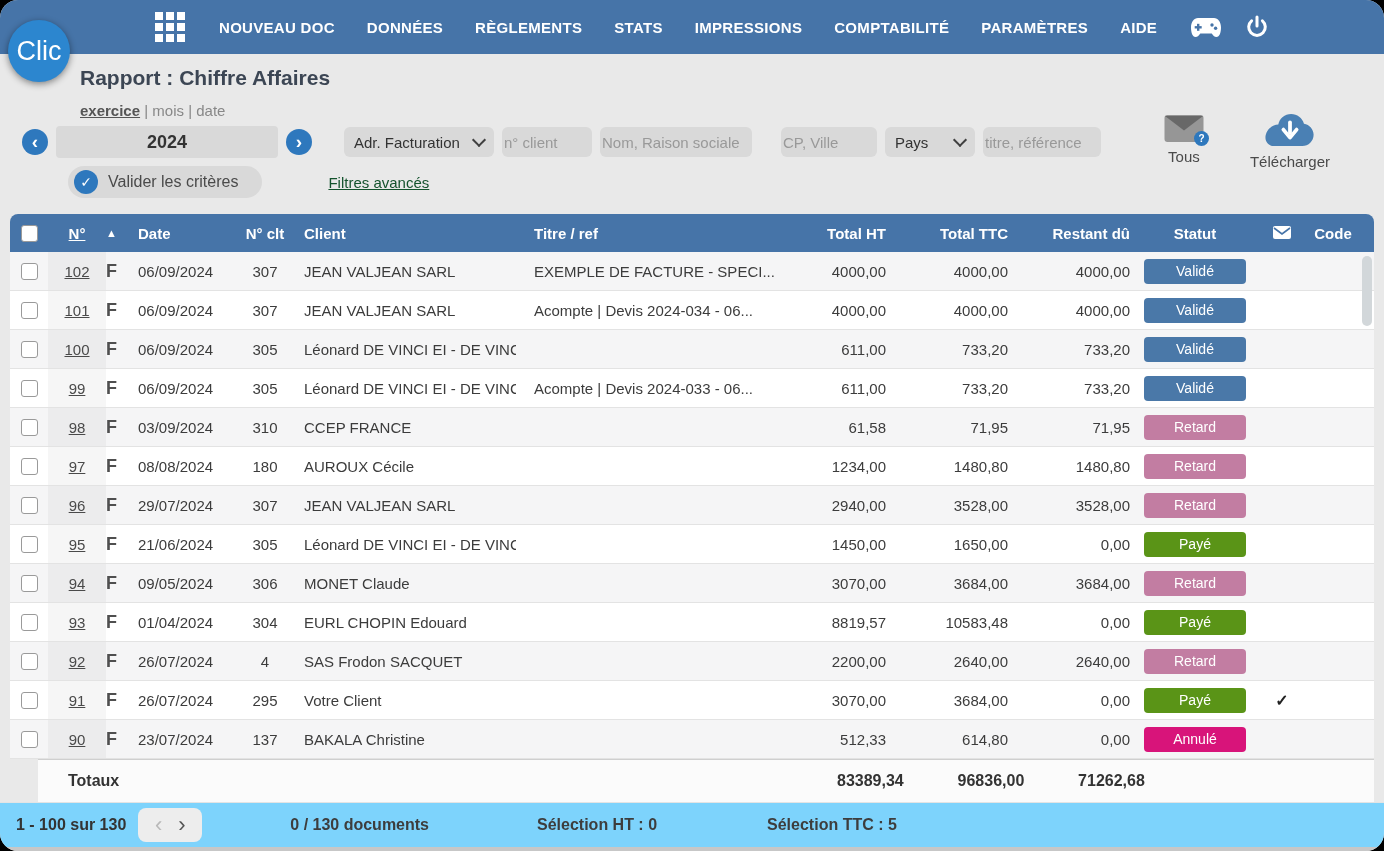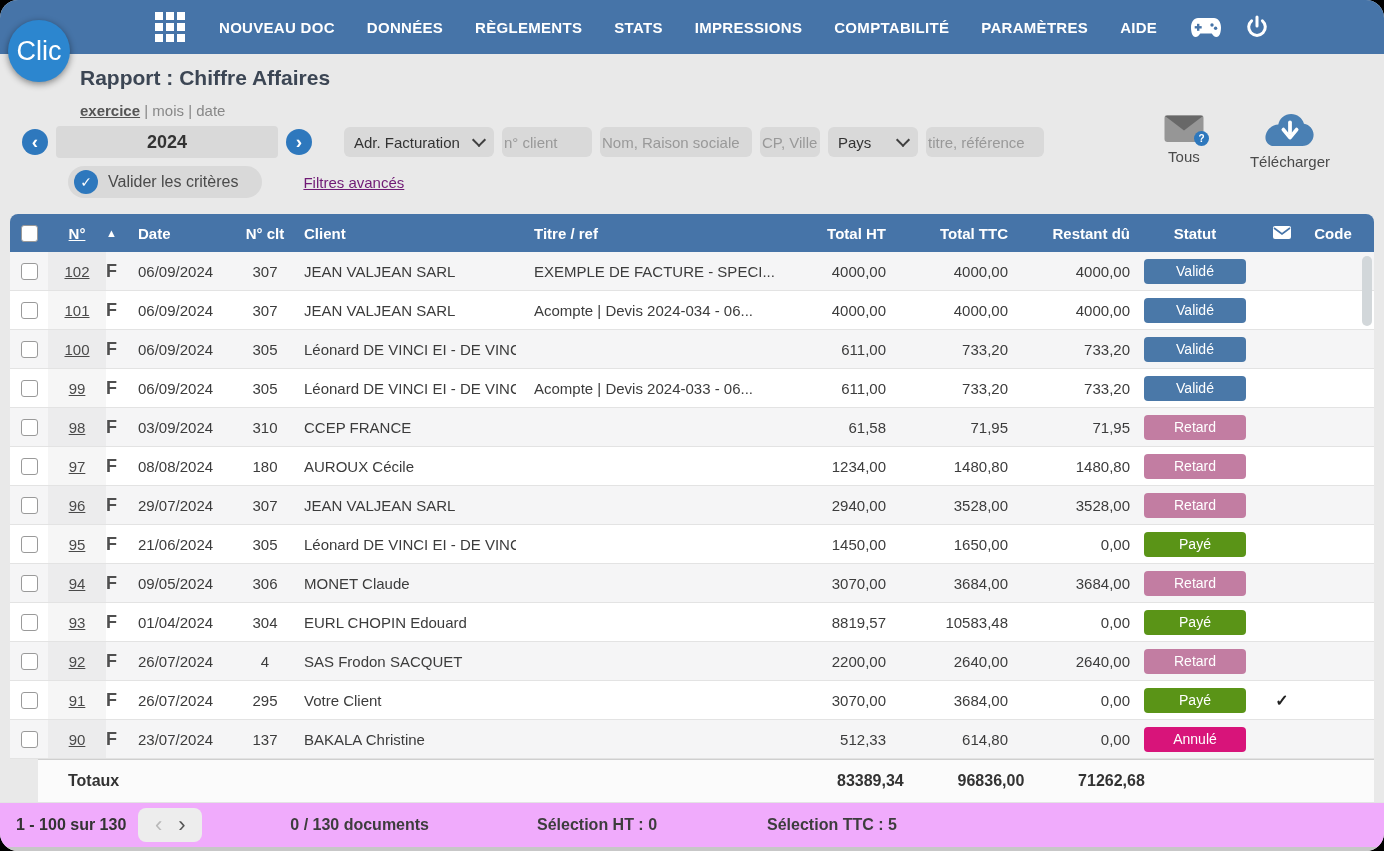--- a/index.html
+++ b/index.html
@@ -26,21 +26,21 @@
   .controls{position:absolute;left:12px;top:32px;display:flex;align-items:center;gap:8px;}
   .circle-btn{width:26px;height:26px;border-radius:50%;background:#2e78bd;color:#fff;display:flex;align-items:center;justify-content:center;font-size:19px;font-weight:700;line-height:1;cursor:pointer;flex:0 0 26px;padding-bottom:2px;box-sizing:border-box;}
   .year-input{width:218px;height:30px;background:#d9d9d9;border:none;border-radius:4px;text-align:center;font-size:18px;color:#333;font-weight:600;font-family:"Liberation Sans",sans-serif;outline:none;}
   .flt{height:30px;background:#d9d9d9;border:none;border-radius:6px;padding:0 2px;font-size:15px;color:#333;font-family:"Liberation Sans",sans-serif;outline:none;box-sizing:border-box;}
   .flt::placeholder{color:#999;}
   .sel{display:flex;align-items:center;justify-content:space-between;padding:0 10px;background:#d9d9d9;border-radius:6px;height:30px;font-size:15px;color:#333;cursor:pointer;box-sizing:border-box;}
   .chev{width:8px;height:8px;border-right:2px solid #3f3f3f;border-bottom:2px solid #3f3f3f;transform:rotate(45deg);margin:-4px 0 0 8px;}
   .validate-row{position:absolute;left:58px;top:72px;display:flex;align-items:center;}
   .validate-btn{display:flex;align-items:center;gap:10px;background:#d9d9d9;border-radius:17px;height:32px;padding:0 24px 0 6px;font-size:16px;color:#4a4a4a;cursor:pointer;}
   .check-circle{width:24px;height:24px;border-radius:50%;background:#2e78bd;color:#fff;font-size:14px;display:flex;align-items:center;justify-content:center;}
-  .adv-link{color:#701a75;text-decoration:underline;font-size:15px;margin-left:41px;cursor:pointer;}
+  .adv-link{color:#14532d;text-decoration:underline;font-size:15px;margin-left:66px;cursor:pointer;}
   .quick-actions{position:absolute;right:44px;top:20px;display:flex;gap:46px;}
   .qa{display:flex;flex-direction:column;align-items:center;gap:5px;font-size:15px;color:#4a4a4a;cursor:pointer;}
   .env-wrap{position:relative;width:40px;height:29px;}
   .q-badge{position:absolute;right:-5px;bottom:-3px;width:15px;height:15px;border-radius:50%;background:#2e78bd;color:#fff;font-size:10px;font-weight:700;display:flex;align-items:center;justify-content:center;}
 
   
   .table-wrap{margin:8px 10px 0;position:relative;flex:0 0 auto;}
   .thead{display:flex;align-items:center;height:38px;background:#4674a8;border-radius:8px 8px 0 0;color:#fff;font-weight:700;font-size:15px;}
   .c-check{width:38px;display:flex;justify-content:center;box-sizing:border-box;}
   .c-num{width:58px;text-align:center;box-sizing:border-box;}
@@ -63,21 +63,21 @@
   .tbody .c-num{align-self:stretch;display:flex;align-items:center;justify-content:center;background:rgba(0,0,0,.035);}
   .numlink{color:#4a4a4a;text-decoration:underline;}
   .ficon{font-weight:700;font-size:18px;color:#4f4f4f;}
   .badge{min-width:102px;height:25px;border-radius:4px;color:#fff;font-size:14px;display:flex;align-items:center;justify-content:center;padding:0 10px;box-sizing:border-box;}
   .mailcheck{font-size:16px;color:#222;font-weight:700;}
   .totals-row{display:flex;align-items:center;height:42px;background:#fbfbfb;border-top:1px solid #cfcfcf;font-weight:700;color:#333;font-size:16px;margin-left:28px;}
   .t-span{width:764px;padding-left:30px;box-sizing:border-box;}
   .scroll-thumb{position:absolute;right:2px;top:42px;width:10px;height:70px;border-radius:5px;background:#d2d7da;cursor:pointer;}
 
   
-  .statusbar{margin-top:auto;height:44px;flex:0 0 44px;background:#f0abfc;border-top:1px solid #e4e4e4;display:flex;align-items:center;font-size:16px;color:#3d3d3d;}
+  .statusbar{margin-top:auto;height:44px;flex:0 0 44px;background:#7dd3fc;border-top:1px solid #e4e4e4;display:flex;align-items:center;font-size:16px;color:#3d3d3d;}
   .pg-label{margin-left:16px;font-weight:600;color:#333;white-space:nowrap;}
   .pager{margin-left:12px;background:#ededed;border-radius:8px;height:34px;width:64px;display:flex;align-items:center;justify-content:center;gap:16px;}
   .pager span{font-size:22px;line-height:1;cursor:pointer;}
   .pager .prev{color:#b9b9b9;}
   .pager .next{color:#555;}
   .sb-item{font-weight:700;white-space:nowrap;}
   .docs{margin-left:88px;}
   .sel-ht{margin-left:108px;}
   .sel-ttc{margin-left:110px;}
   .bottom-strip{height:6px;flex:0 0 6px;background:#c7c7c7;}
@@ -145,21 +145,21 @@
       <span class="circle-btn">‹</span>
       <input class="year-input" value="2024" style="">
       <span class="circle-btn">›</span>
       <span style="width:16px;"></span>
       <div class="sel" style="width:150px;">
         <span>Adr. Facturation</span>
           <span class="chev"></span>
       </div>
       <input class="flt" style="width: 90px;" placeholder="n° client">
       <input class="flt" style="width: 152px;" placeholder="Nom, Raison sociale">
-      <input class="flt" style="width: 60px;" placeholder="CP, Ville">
+      <input class="flt" style="width: 96px; margin-left: 21px;" placeholder="CP, Ville">
       <div class="sel" style="width:90px;">
         <span>Pays</span>
           <span class="chev"></span>
       </div>
       <input class="flt" style="width: 118px;" placeholder="titre, référence">
     </div>
 
     <div class="validate-row">
       <span class="validate-btn">
         <span class="check-circle">✓</span>

